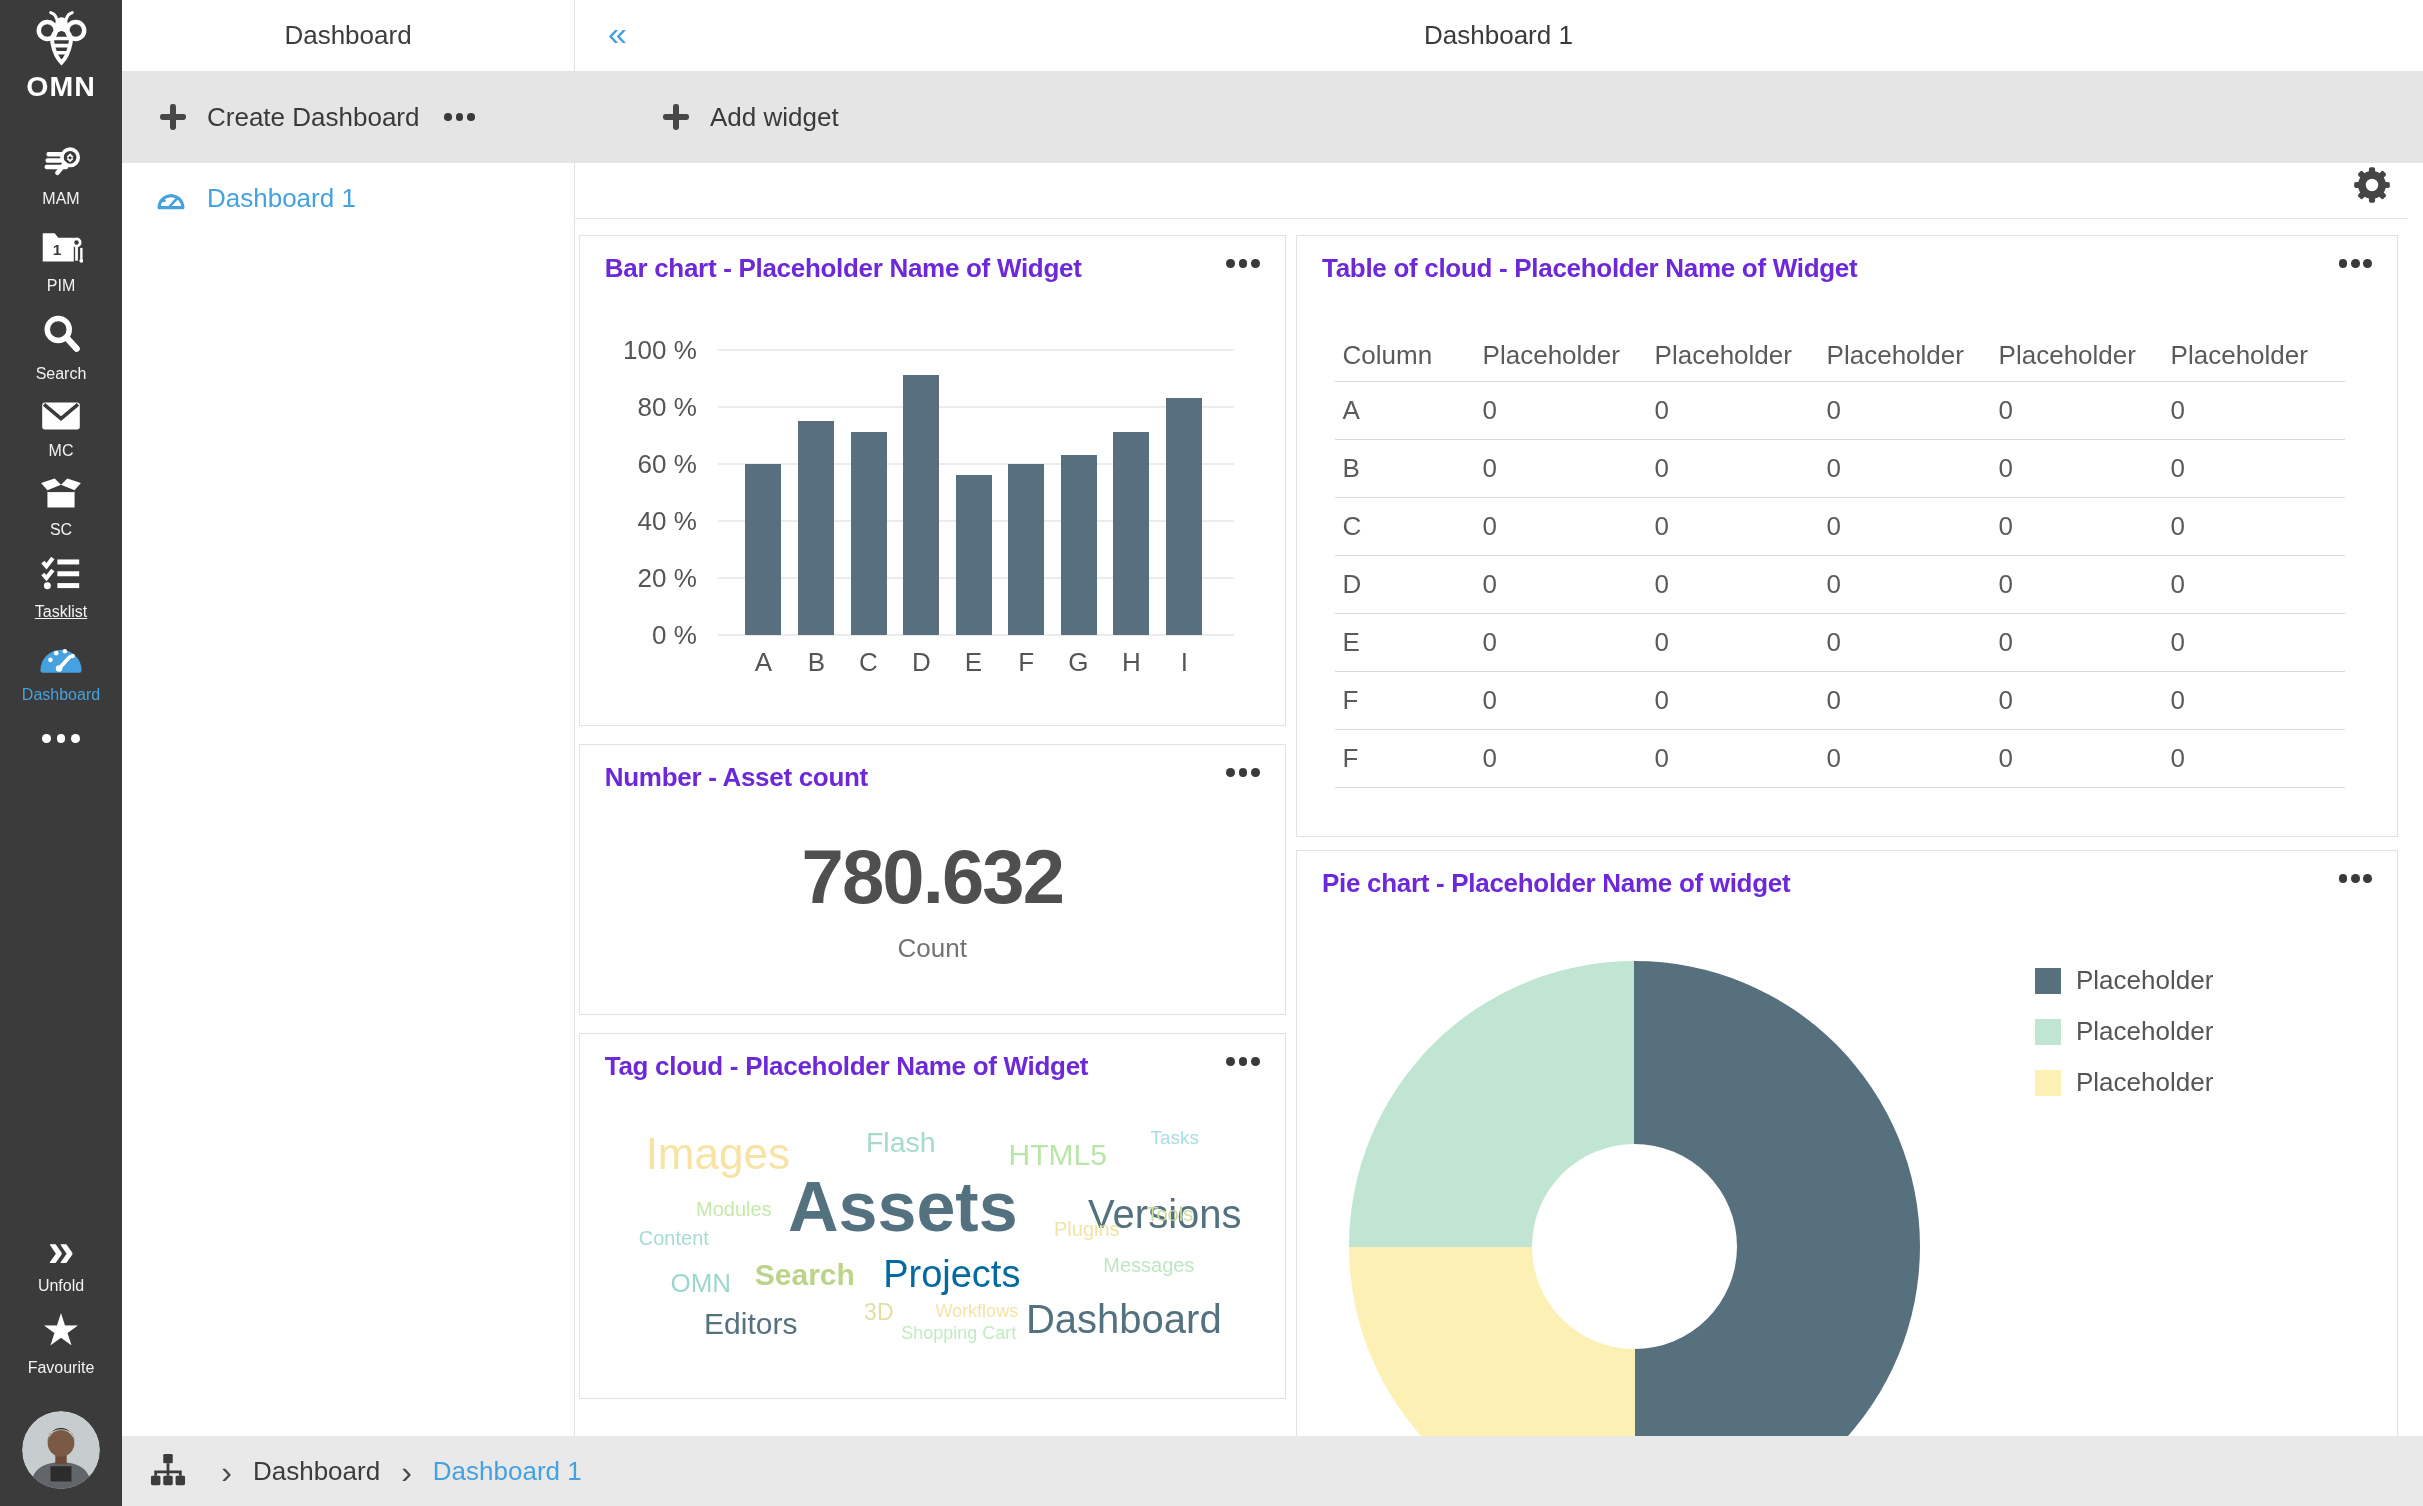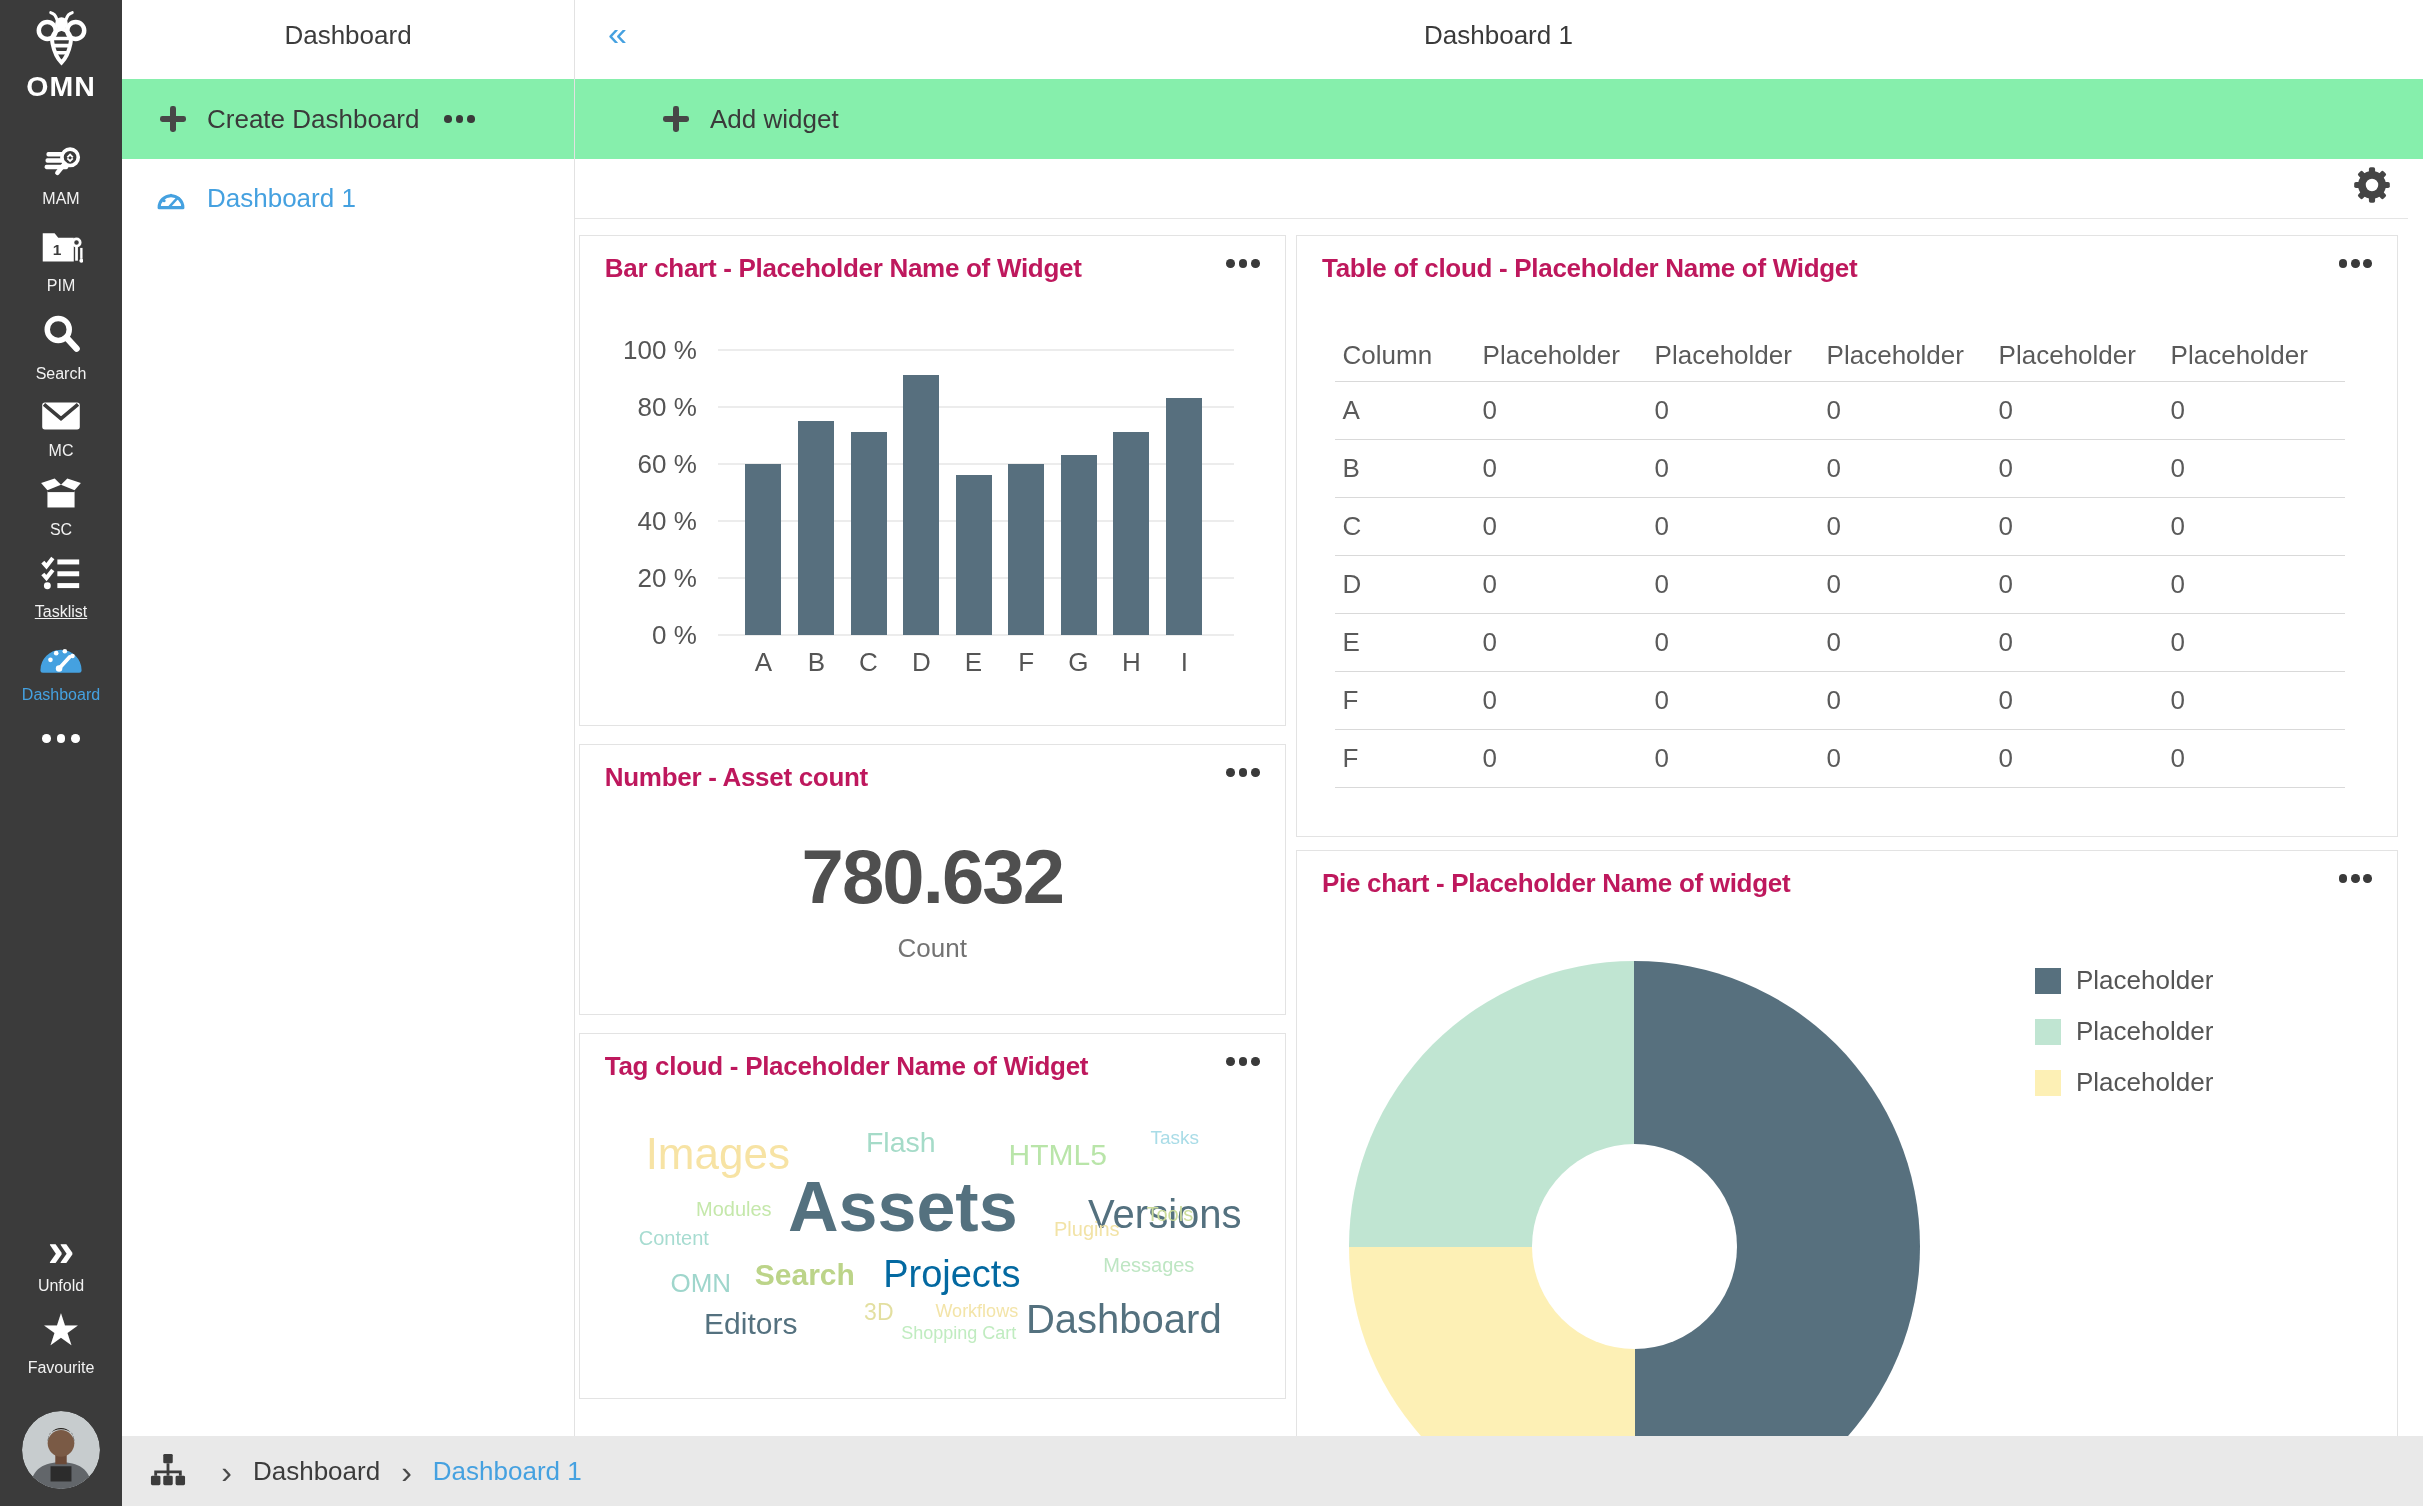--- a/index.html
+++ b/index.html
@@ -13,42 +13,42 @@
   .side-item .lbl { font-size:16px; margin-top:5.7px; color:#f2f2f2; }
   .side-item.active, .side-item.active .lbl { color:#45a1e0; }
   .logo-text { font-size:28.5px; font-weight:bold; letter-spacing:1px; color:#fff; }
   .side-dots { position:absolute; top:734px; left:0; width:122px; display:flex; justify-content:center; gap:5.7px; cursor:pointer; }
   .side-dots i { width:8.6px; height:8.6px; border-radius:50%; background:#fff; }
   .avatar-wrap { position:absolute; top:1411px; left:22px; width:78px; height:78px; border-radius:50%; overflow:hidden; cursor:pointer; }
 
   
   .left-panel { position:absolute; left:122px; top:0; width:453px; height:1507px; background:#fff; border-right:1.9px solid #e2e2e2; z-index:2; }
   .panel-title { height:71px; line-height:71px; text-align:center; font-size:26px; color:#3c3c3c; }
-  .toolbar { position:absolute; top:71px; left:0; right:0; height:80px; background:#86efac; display:flex; align-items:center; cursor:pointer;margin-top:8px; }
+  .toolbar { position:absolute; top:71px; left:0; right:0; height:92px; background:#e5e5e5; display:flex; align-items:center; cursor:pointer; }
   .plus { position:relative; width:26px; height:26px; flex:0 0 26px; }
   .plus::before, .plus::after { content:""; position:absolute; background:#474747; border-radius:2.4px; }
   .plus::before { left:0; top:9.5px; width:26px; height:6.7px; }
   .plus::after  { left:9.5px; top:0; width:6.7px; height:26px; }
   .toolbar .tb-label { font-size:26px; color:#3a3a3a; margin-left:21px; }
   .menu-dots { display:inline-flex; gap:3.8px; align-items:center; cursor:pointer; }
   .menu-dots i { width:7.6px; height:7.6px; border-radius:50%; background:#3a3a3a; }
   .dash-link { position:absolute; top:183px; left:34px; display:flex; align-items:center; gap:21px; color:#45a1e0; font-size:26px; cursor:pointer; }
 
   
   .main { position:absolute; left:574px; top:0; right:0; height:1507px; }
   .main-titlebar { position:relative; height:71px; }
   .collapse { position:absolute; left:34px; top:0; height:71px; line-height:67px; font-size:34px; color:#45a1e0; cursor:pointer; }
   .main-title { height:71px; line-height:71px; text-align:center; font-size:26px; color:#3a3a3a; }
   .main .toolbar { padding-left:89px; }
   .settings-row { position:absolute; top:151px; left:0; right:15px; height:68px; border-bottom:1.9px solid #e5e5e5; }
   .gear-btn { position:absolute; right:17px; top:15px; width:38px; height:38px; cursor:pointer; }
 
   .content { position:absolute; top:220px; left:0; right:0; height:1216px; overflow:hidden; }
   .card { position:absolute; background:#fff; border:1.9px solid #e3e3e3; }
-  .card-title { position:absolute; top:17px; left:25px; font-size:26px; font-weight:bold; letter-spacing:-0.3px; color:#be185d; white-space:nowrap; }
+  .card-title { position:absolute; top:17px; left:25px; font-size:26px; font-weight:bold; letter-spacing:-0.3px; color:#6d28d9; white-space:nowrap; }
   .card-menu { position:absolute; top:23px; right:25px; }
   .card-menu i { width:8.6px; height:8.6px; }
 
   
   #bar-card   { left:4.8px;  top:15px;  width:707px; height:491px; }
   #bar-plot { position:absolute; left:138px; top:114px; width:516px; height:285px; }
   .gridline { position:absolute; left:0; width:100%; height:1.9px; background:#ececec; }
   .ytick { position:absolute; width:105px; text-align:right; font-size:26px; color:#555; }
   .bar { position:absolute; bottom:0; width:36px; background:#576f7e; }
   .xtick { position:absolute; top:297px; width:57px; text-align:center; font-size:26px; color:#555; }

